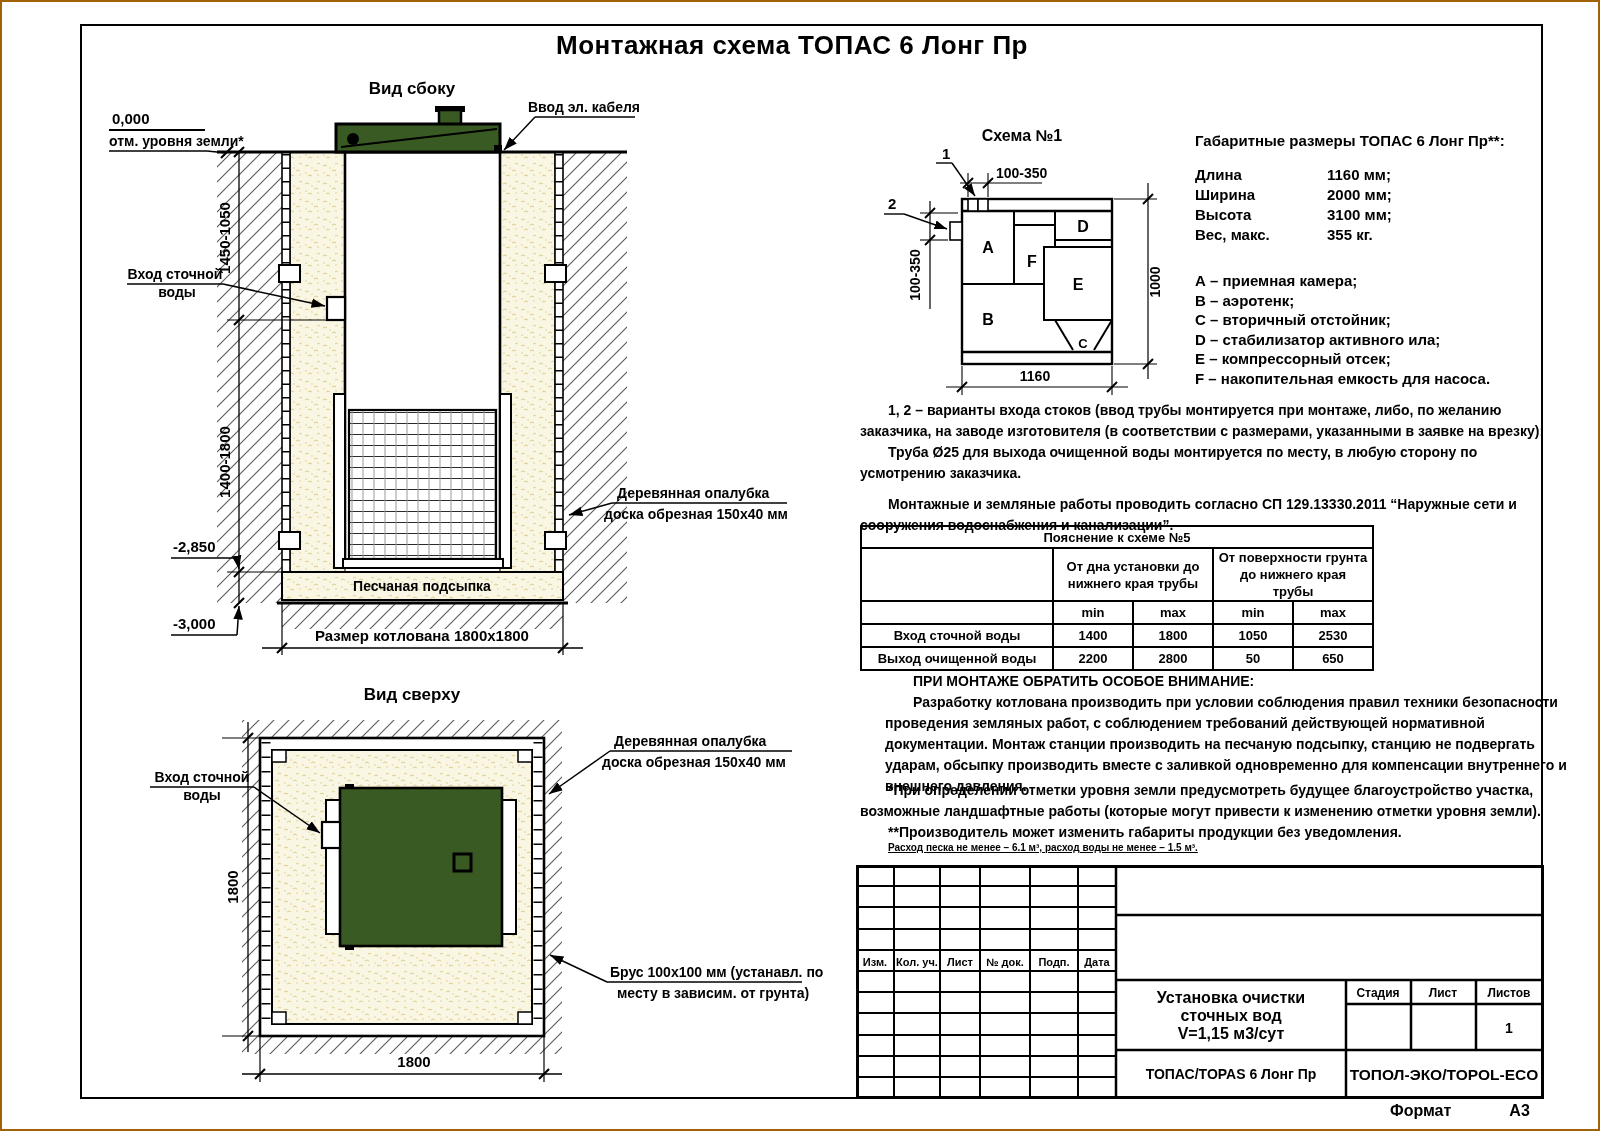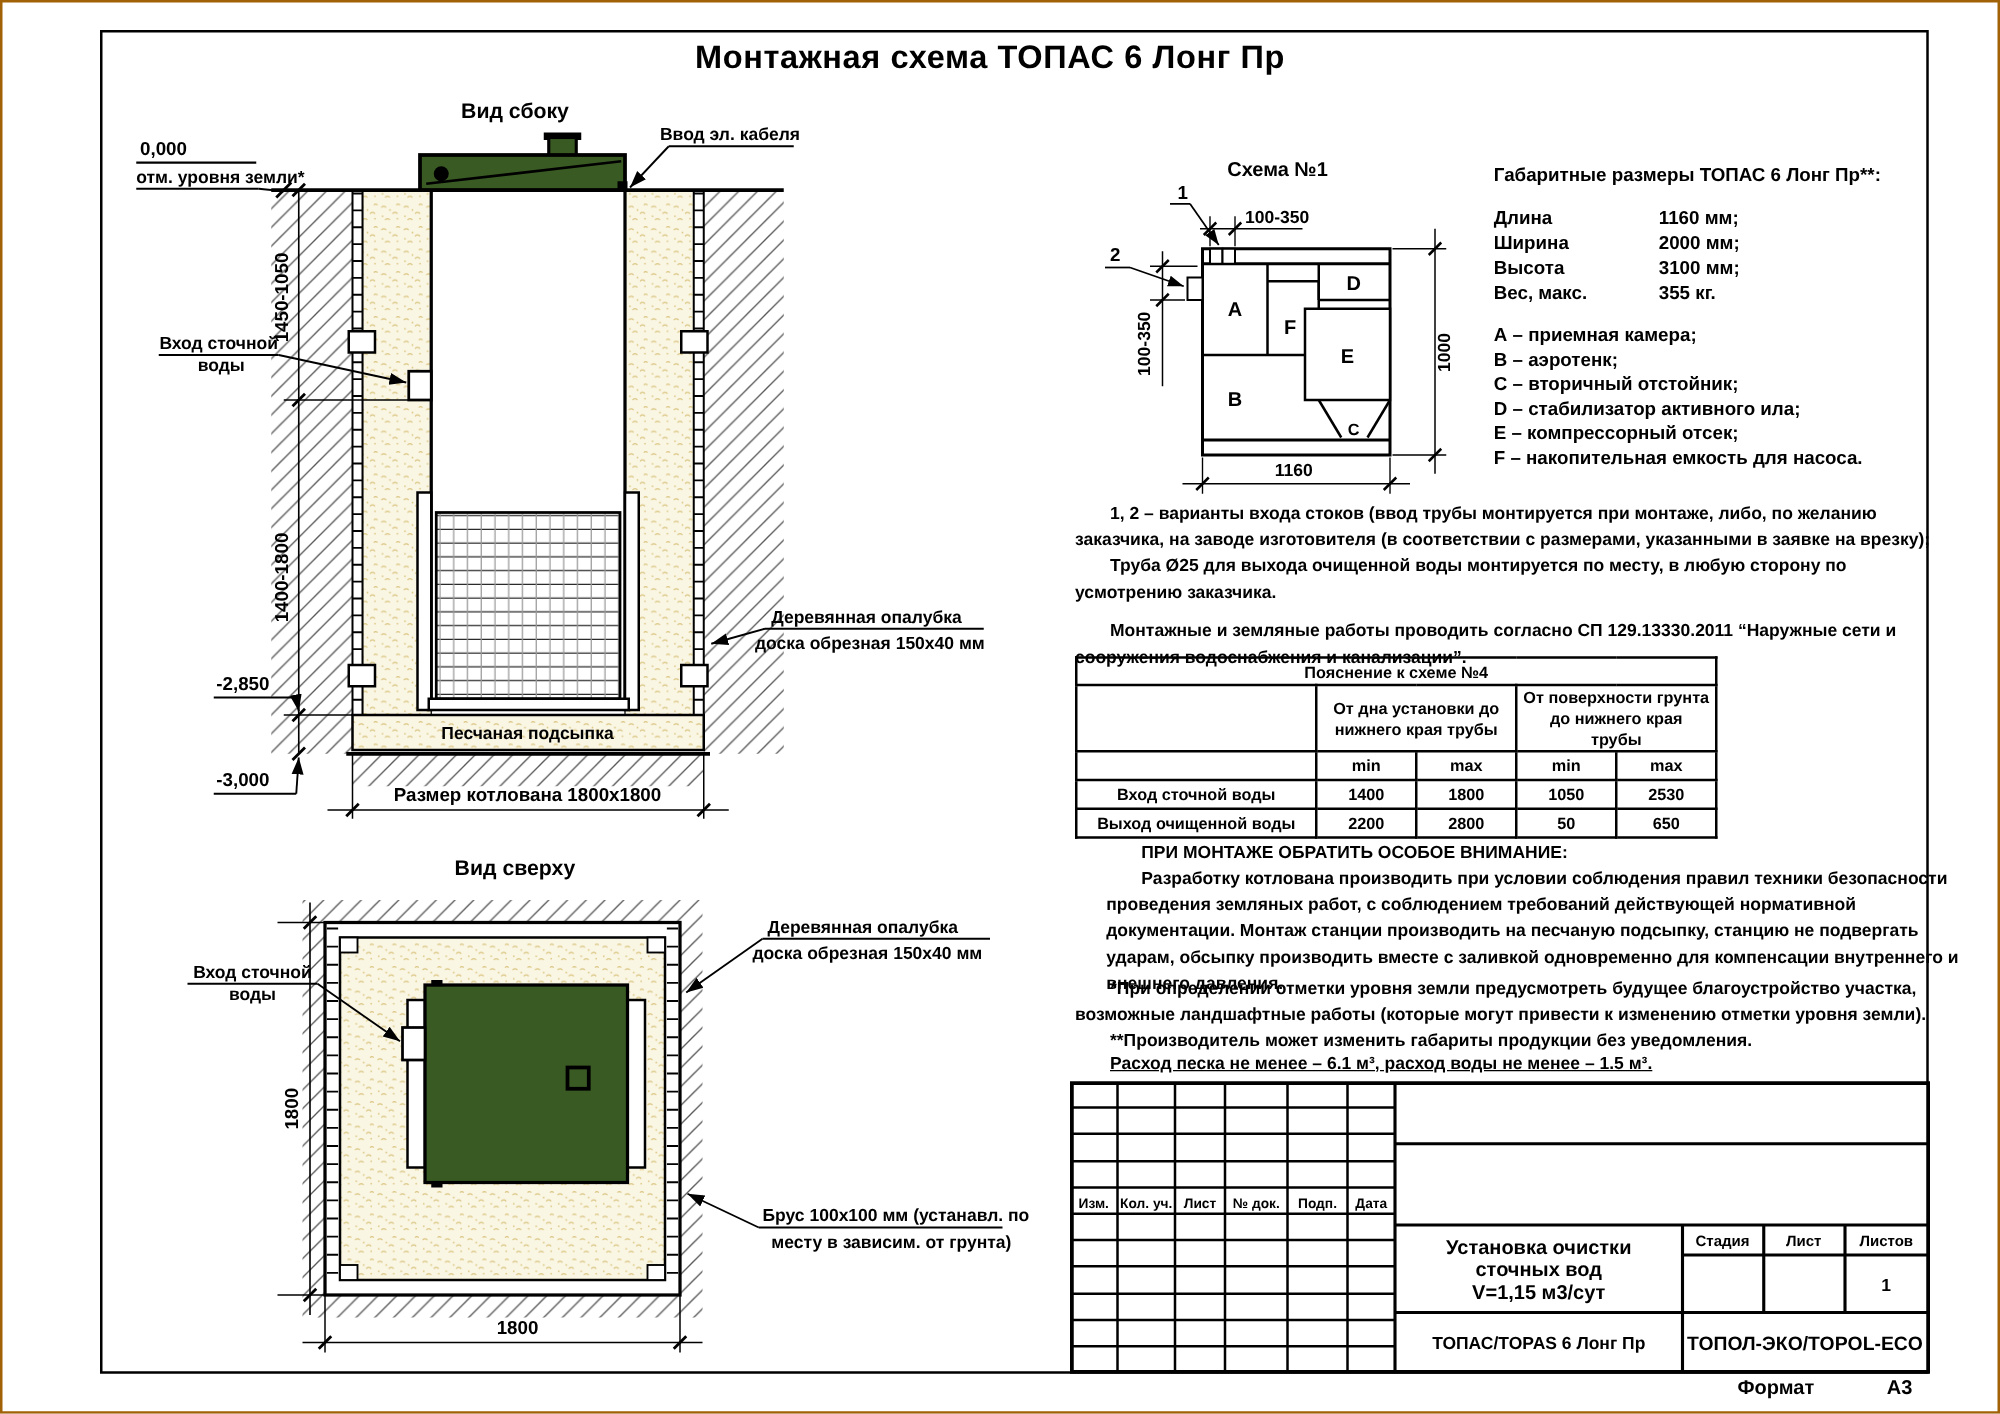--- a/index.html
+++ b/index.html
@@ -11,33 +11,33 @@
   svg{position:absolute;overflow:visible;}
   svg text{font-family:"Liberation Sans",sans-serif;fill:#000;}
   .t14{font-size:14px;font-weight:700;}
   .t15{font-size:15px;font-weight:700;}
   .t17{font-size:17px;font-weight:700;}
   .t13{font-size:13px;font-weight:700;}
   .t16{font-size:16px;font-weight:700;}
   .specs{position:absolute;left:1193px;top:130px;width:330px;font-size:15px;font-weight:700;}
   .specs .row{display:flex;height:20px;line-height:20px;}
   .specs .row .lab{width:132px;}
-  .specs .legend{margin-top:14px;line-height:19.6px;}
+  .specs .legend{margin-top:26px;line-height:19.6px;}
   .rtext{position:absolute;left:858px;width:692px;font-size:14px;line-height:21px;font-weight:700;}
   .rtext p{margin:0;text-indent:28px;}
   .rtext p+p{margin-top:0;}
   .gap{height:10px;}
   .exp-table{position:absolute;left:858px;top:523px;border-collapse:collapse;}
   .exp-table td{border:2px solid #000;font-size:13px;font-weight:700;text-align:center;padding:0 4px;}
   .exp-table .ttl{height:22px;}
   .exp-table .grp{height:40px;line-height:17px;}
   .exp-table .mm{height:21px;}
   .exp-table .lbl-col{width:182px;}
   .exp-table .v{width:70px;height:21px;}
-  .sandnote{position:absolute;left:886px;top:840px;font-size:14px;font-weight:700;}
+  .sandnote{position:absolute;left:886px;top:840px;font-size:10px;font-weight:700;}
   .sandnote span{text-decoration:underline;}
   .format{position:absolute;left:1388px;top:1100px;width:160px;font-size:16px;font-weight:700;display:flex;}
   .format .fv{margin-left:58px;}
 </style>
 </head>
 <body>
 
 <div class="canvas">
   <div class="frame"></div>
   <div class="sheet-title">Монтажная схема ТОПАС 6 Лонг Пр</div>
@@ -364,21 +364,21 @@
   <div class="rtext" style="top:398px;">
     <p>1, 2 – варианты входа  стоков (ввод трубы монтируется при монтаже, либо, по желанию заказчика, на заводе изготовителя (в соответствии с размерами, указанными в заявке на врезку);</p>
     <p>Труба Ø25 для выхода очищенной воды монтируется по месту, в любую сторону по усмотрению заказчика.</p>
     <div class="gap"></div>
     <p>Монтажные и земляные работы проводить согласно СП 129.13330.2011 “Наружные сети и сооружения водоснабжения и канализации”.</p>
   </div>
 
   <table class="exp-table">
     <tbody>
         <tr class="ttl">
-          <td colspan="5">Пояснение к схеме №4</td>
+          <td colspan="5">Пояснение к схеме №5</td>
         </tr>
     <tr class="grp">
       <td class="lbl-col"></td>
       <td colspan="2">От дна установки до нижнего края трубы</td>
       <td colspan="2">От поверхности грунта до нижнего края трубы</td>
     </tr>
     <tr class="mm">
       <td></td>
       <td class="v">min</td>
       <td class="v">max</td>

